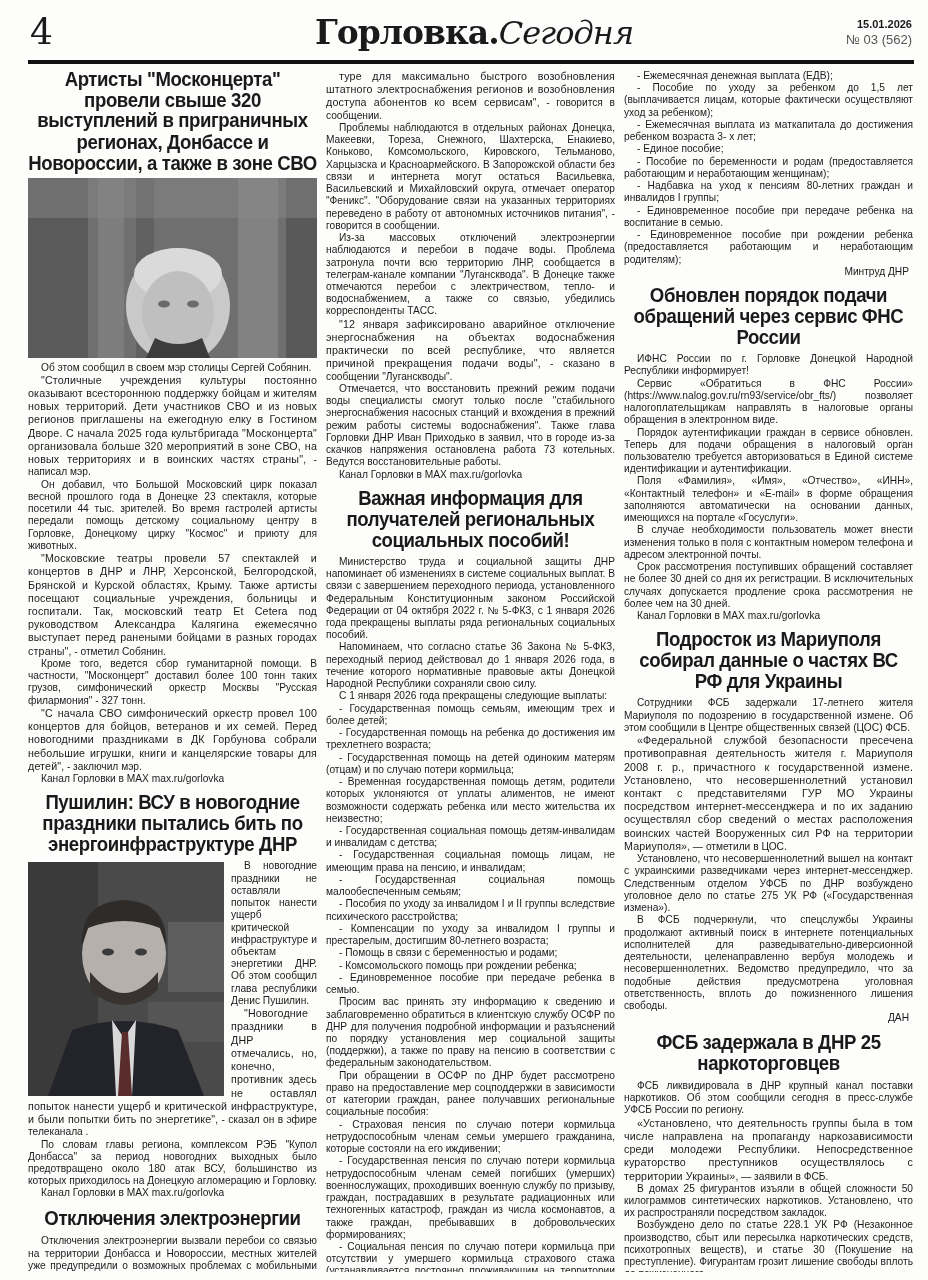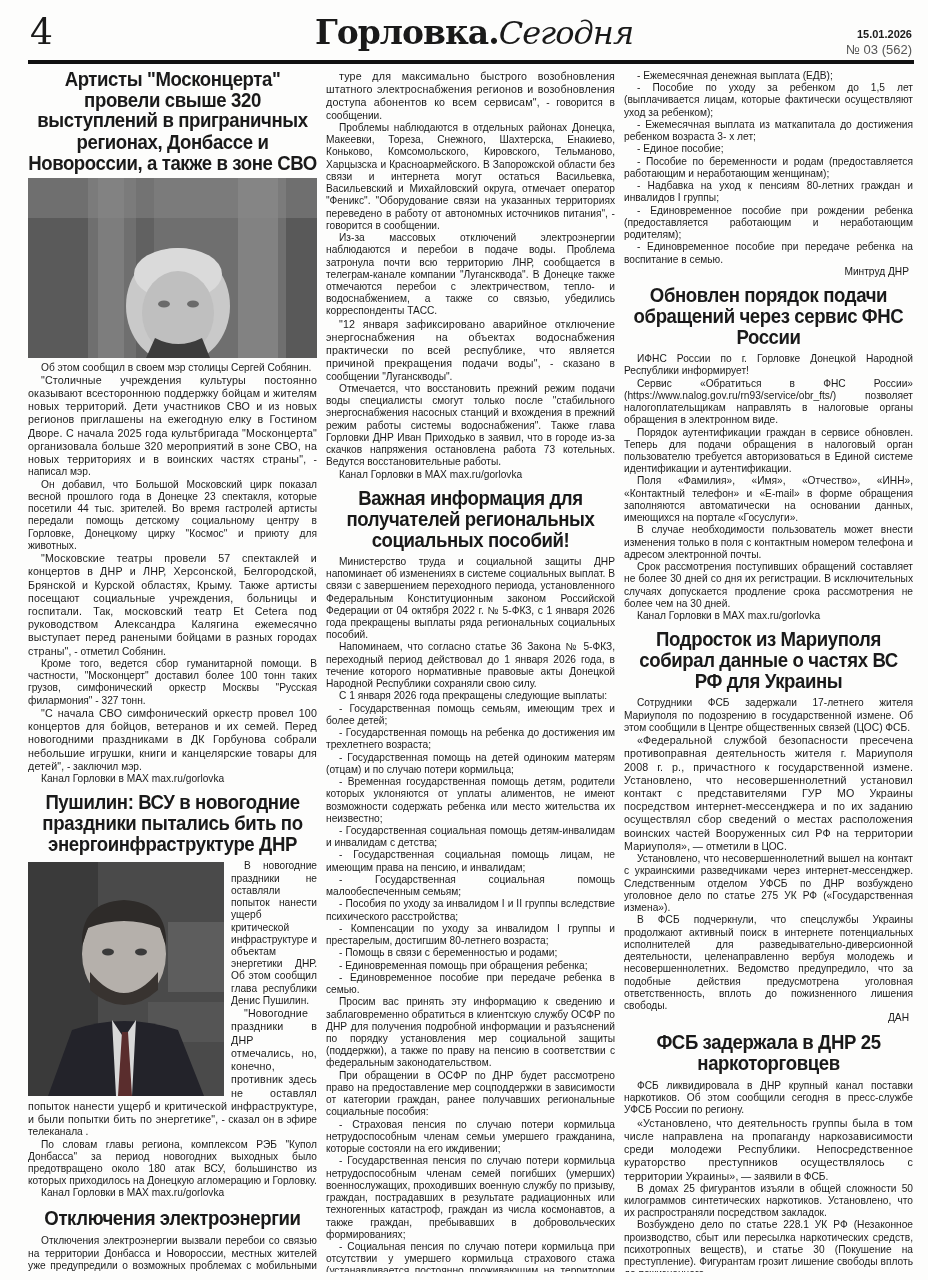--- a/index.html
+++ b/index.html
@@ -13,21 +13,21 @@
   .page-num{
     position:absolute;left:30px;top:14px;font-family:"DejaVu Serif",serif;
     font-size:36px;font-weight:400;line-height:1;
   }
   .masthead{
     position:absolute;left:0;right:0;top:16px;text-align:center;
     white-space:nowrap;line-height:1;padding-left:20px;
   }
   .masthead-main{font-family:"DejaVu Serif",serif;font-weight:700;font-size:33px;letter-spacing:-1px;}
   .masthead-script{font-family:"DejaVu Serif",serif;font-style:italic;font-size:32px;letter-spacing:-1px;}
-  .issue-block{position:absolute;right:16px;top:18px;text-align:right;line-height:1.25;margin-top:10px;}
+  .issue-block{position:absolute;right:16px;top:18px;text-align:right;line-height:1.25;}
   .issue-date{font-size:11px;font-weight:700;}
   .issue-num{font-size:13px;color:#555;}
   .header-rule{position:absolute;left:28px;right:14px;top:60px;height:4px;background:#111;}
   
   .columns{
     position:absolute;top:70px;left:28px;right:14px;bottom:8px;
     display:flex;gap:9px;
   }
   .col{width:289px;flex:0 0 289px;overflow:hidden;}
   
@@ -186,21 +186,21 @@
             <p class="para p-n"><span class="pmain">- Государственная социальная помощь лицам, не имеющим права на пенсию, и инвалидам;</span><span class="ptail"></span></p>
 
             <p class="para p-n"><span class="pmain">- Государственная социальная помощь малообеспеченным семьям;</span><span class="ptail"></span></p>
 
             <p class="para p-n"><span class="pmain">- Пособия по уходу за инвалидом I и II группы вследствие психического расстройства;</span><span class="ptail"></span></p>
 
             <p class="para p-n"><span class="pmain">- Компенсации по уходу за инвалидом I группы и престарелым, достигшим 80-летнего возраста;</span><span class="ptail"></span></p>
 
             <p class="para p-n"><span class="pmain">- Помощь в связи с беременностью и родами;</span><span class="ptail"></span></p>
 
-            <p class="para p-n"><span class="pmain">- Единовременная помощь при обращения ребенка;</span><span class="ptail"></span></p>
+            <p class="para p-n"><span class="pmain">- Комсомольского помощь при рождении ребенка;</span><span class="ptail"></span></p>
 
             <p class="para p-n"><span class="pmain">- Единовременное пособие при передаче ребенка в семью.</span><span class="ptail"></span></p>
 
             <p class="para p-n"><span class="pmain">Просим вас принять эту информацию к сведению и заблаговременно обратиться в клиентскую службу ОСФР по ДНР для получения подробной информации и разъяснений по порядку установления мер социальной защиты (поддержки), а также по праву на пенсию в соответствии с федеральным законодательством.</span><span class="ptail"></span></p>
 
             <p class="para p-n"><span class="pmain">При обращении в ОСФР по ДНР будет рассмотрено право на предоставление мер соцподдержки в зависимости от категории граждан, ранее получавших региональные социальные пособия:</span><span class="ptail"></span></p>
 
             <p class="para p-n"><span class="pmain">- Страховая пенсия по случаю потери кормильца нетрудоспособным членам семьи умершего гражданина, которые состояли на его иждивении;</span><span class="ptail"></span></p>
 
             <p class="para p-n"><span class="pmain">- Государственная пенсия по случаю потери кормильца нетрудоспособным членам семей погибших (умерших) военнослужащих, проходивших военную службу по призыву, граждан, пострадавших в результате радиационных или техногенных катастроф, граждан из числа космонавтов, а также граждан, пребывавших в добровольческих формированиях;</span><span class="ptail"></span></p>
@@ -219,23 +219,23 @@
           <p class="para p-n"><span class="pmain">- Пособие по уходу за ребенком до 1,5 лет (выплачивается лицам, которые фактически осуществляют уход за ребенком);</span><span class="ptail"></span></p>
 
           <p class="para p-n"><span class="pmain">- Ежемесячная выплата из маткапитала до достижения ребенком возраста 3- х лет;</span><span class="ptail"></span></p>
 
           <p class="para p-n"><span class="pmain">- Единое пособие;</span><span class="ptail"></span></p>
 
           <p class="para p-n"><span class="pmain">- Пособие по беременности и родам (предоставляется работающим и неработающим женщинам);</span><span class="ptail"></span></p>
 
           <p class="para p-n"><span class="pmain">- Надбавка на уход к пенсиям 80-летних граждан и инвалидов I группы;</span><span class="ptail"></span></p>
 
+          <p class="para p-n"><span class="pmain">- Единовременное пособие при передаче ребенка на воспитание в семью.</span><span class="ptail"></span></p>
+
           <p class="para p-n"><span class="pmain">- Единовременное пособие при рождении ребенка (предоставляется работающим и неработающим родителям);</span><span class="ptail"></span></p>
-
-          <p class="para p-n"><span class="pmain">- Единовременное пособие при передаче ребенка на воспитание в семью.</span><span class="ptail"></span></p>
 
           <p class="para p-sig"><span class="pmain">Минтруд ДНР</span><span class="ptail"></span></p>
         </div>
 
       <div class="article">
         <h2 class="headline">Обновлен порядок подачи обращений через сервис ФНС России</h2>
         <div>
 
             <p class="para p-n"><span class="pmain">ИФНС России по г. Горловке Донецкой Народной Республики информирует!</span><span class="ptail"></span></p>
 

